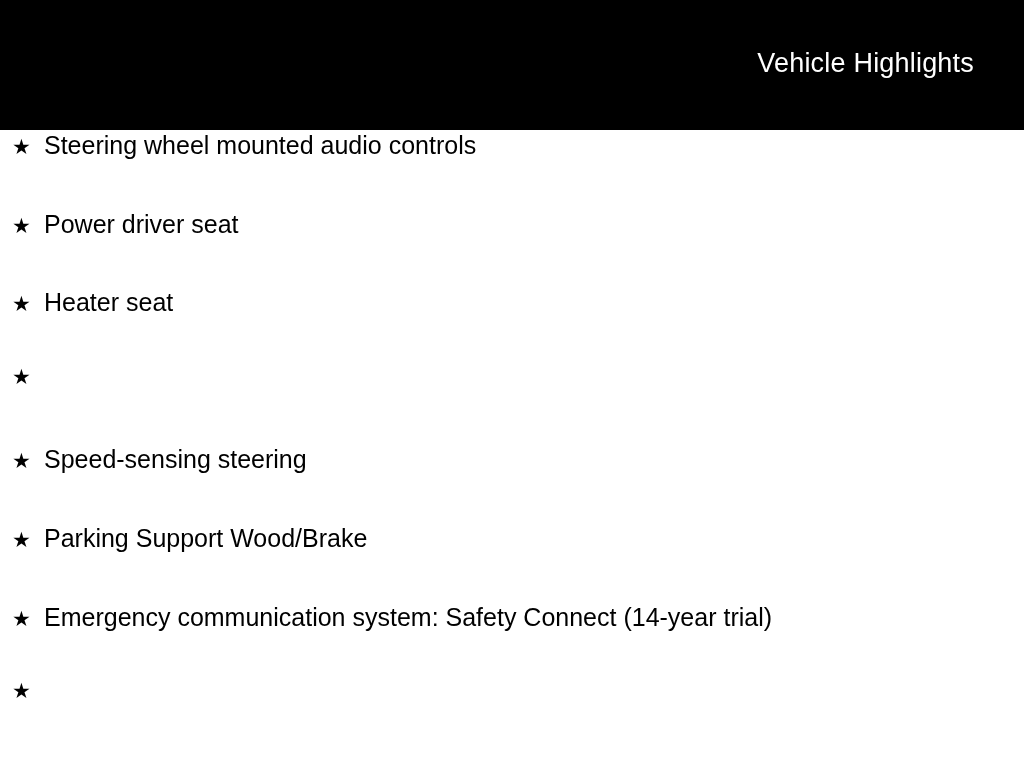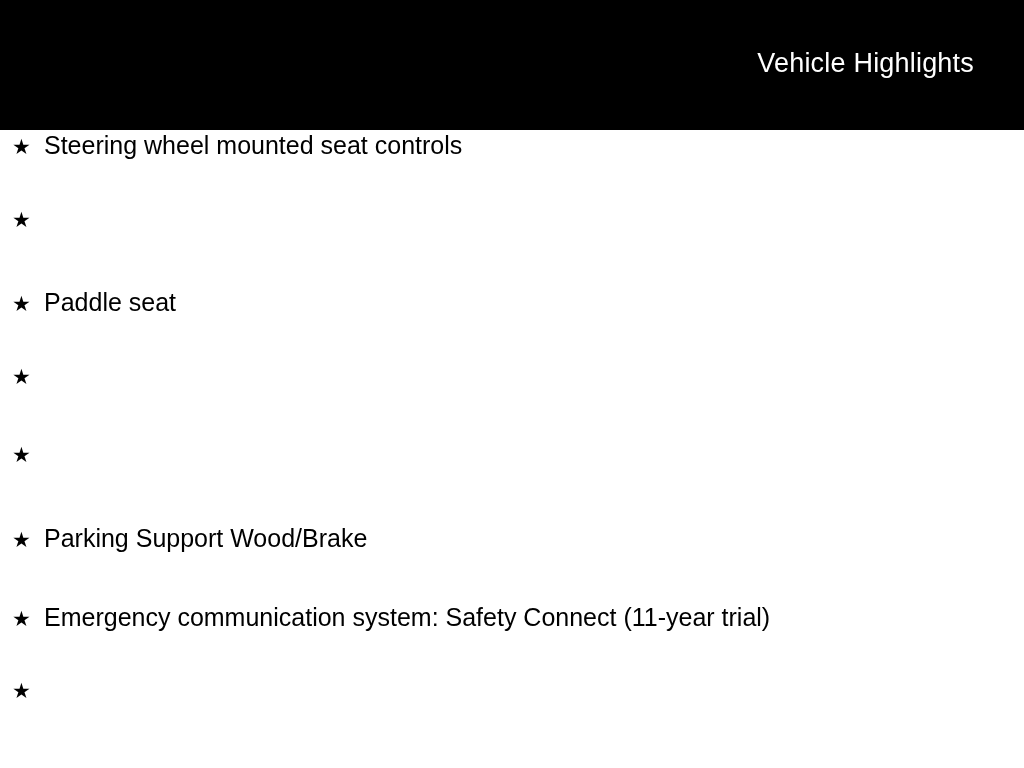--- a/index.html
+++ b/index.html
@@ -76,48 +76,50 @@
 <div class="page">
 
   <div class="header-bar">
     <div class="header-title">Vehicle Highlights</div>
   </div>
 
   <ul class="highlights-list">
 
     <li class="highlight-item">
       <span class="star-icon">★</span>
-      <span class="item-text">Steering wheel mounted seat controls</span>
+      <span class="item-text">Steering wheel mounted audio controls</span>
+    </li>
+
+    <li class="highlight-item">
+      <span class="star-icon">★</span>
+      <span class="item-text">Power driver seat</span>
+    </li>
+
+    <li class="highlight-item">
+      <span class="star-icon">★</span>
+      <span class="item-text">Heater seat</span>
     </li>
 
     <li class="highlight-item">
       <span class="star-icon">★</span>
     </li>
 
     <li class="highlight-item">
       <span class="star-icon">★</span>
-      <span class="item-text">Paddle seat</span>
-    </li>
-
-    <li class="highlight-item">
-      <span class="star-icon">★</span>
-    </li>
-
-    <li class="highlight-item">
-      <span class="star-icon">★</span>
+      <span class="item-text">Speed-sensing steering</span>
     </li>
 
     <li class="highlight-item">
       <span class="star-icon">★</span>
       <span class="item-text">Parking Support Wood/Brake</span>
     </li>
 
     <li class="highlight-item">
       <span class="star-icon">★</span>
-      <span class="item-text">Emergency communication system: Safety Connect (11-year trial)</span>
+      <span class="item-text">Emergency communication system: Safety Connect (14-year trial)</span>
     </li>
 
     <li class="highlight-item">
       <span class="star-icon">★</span>
     </li>
 
   </ul>
 
 </div>
 

